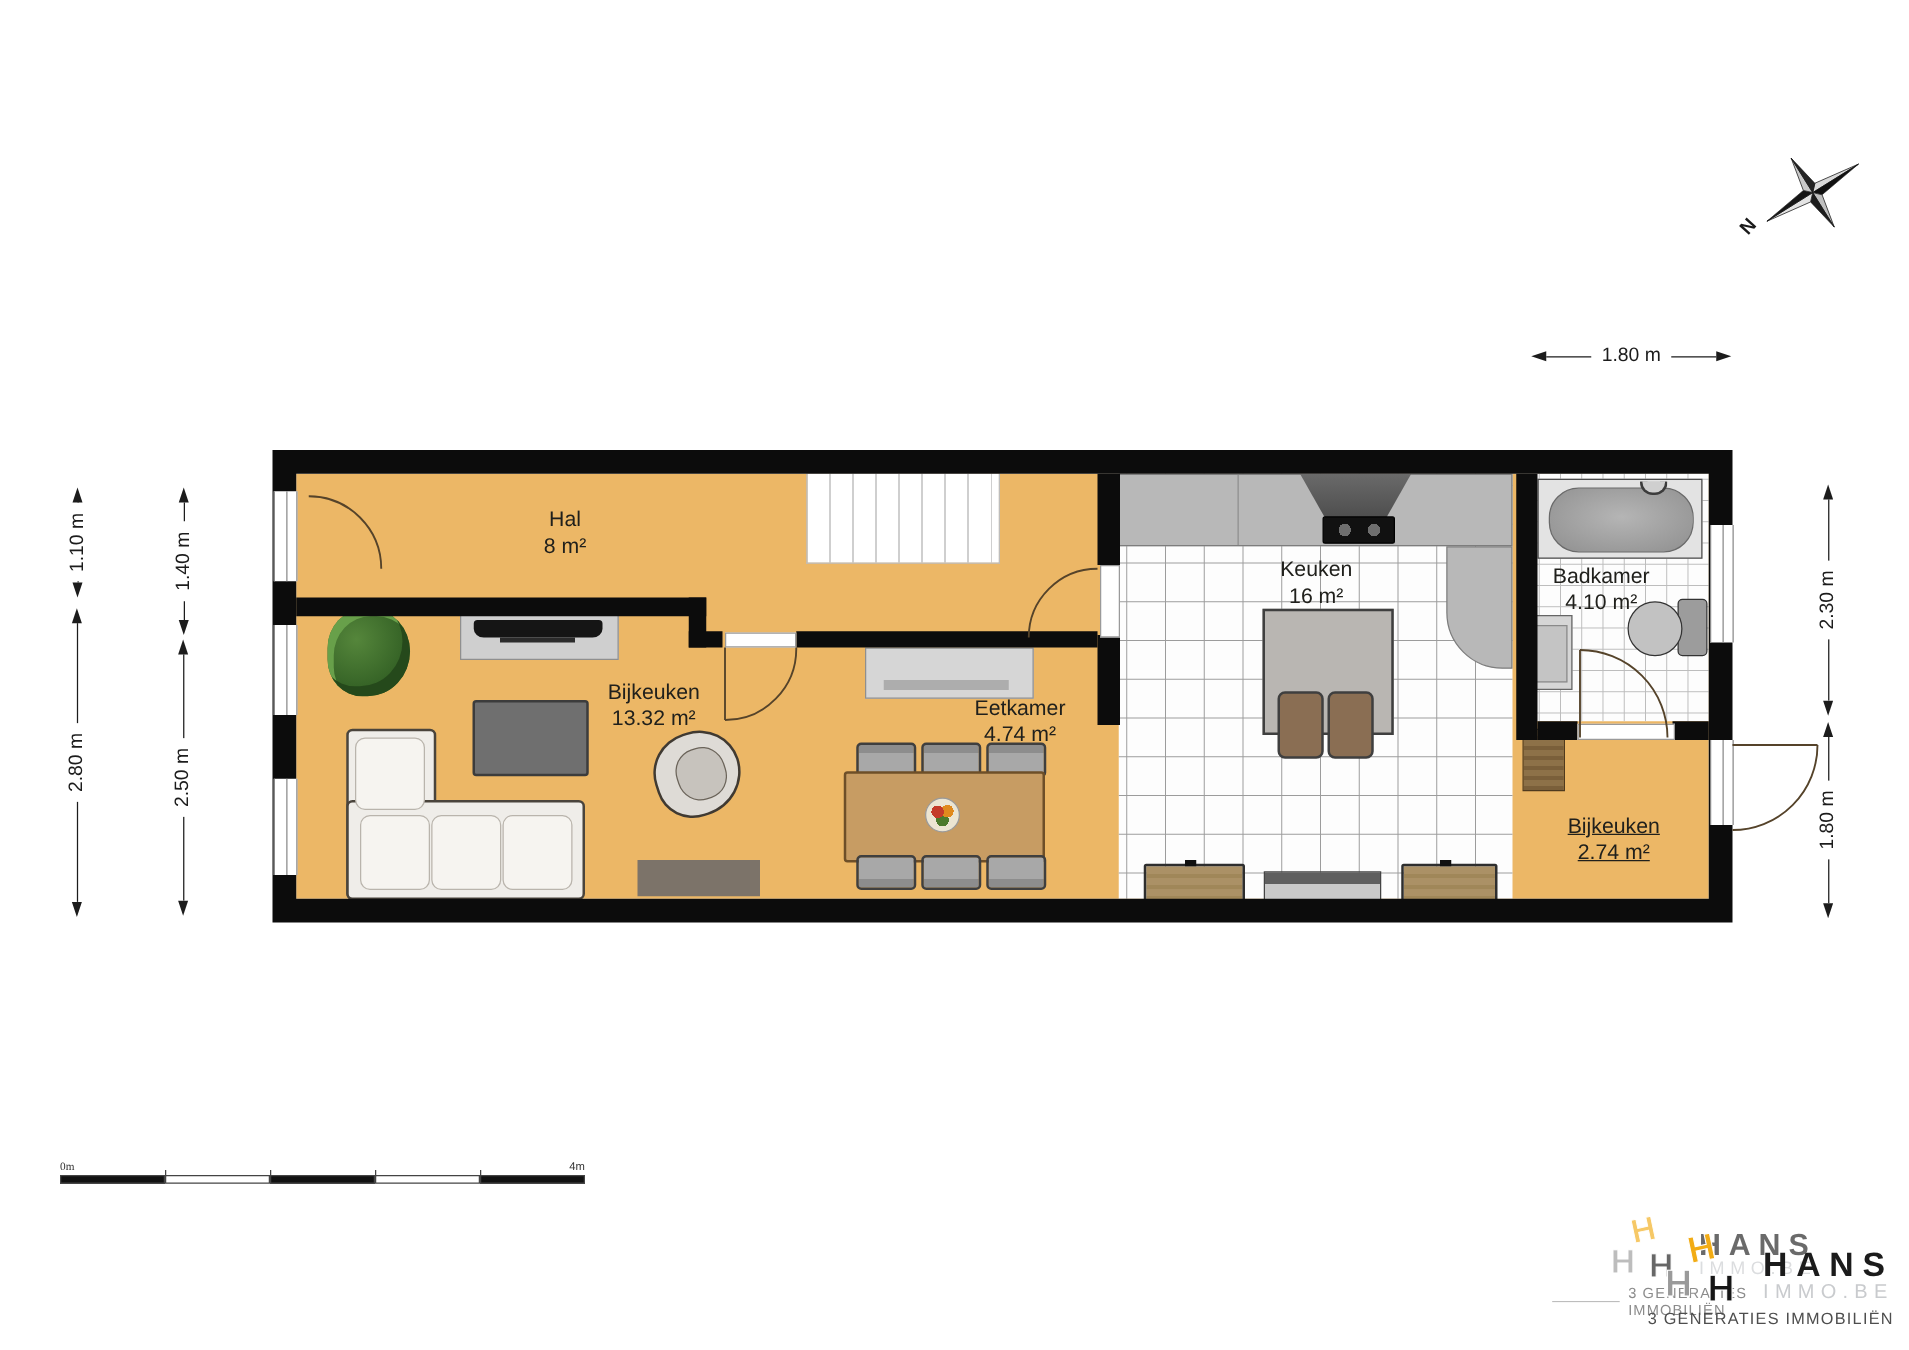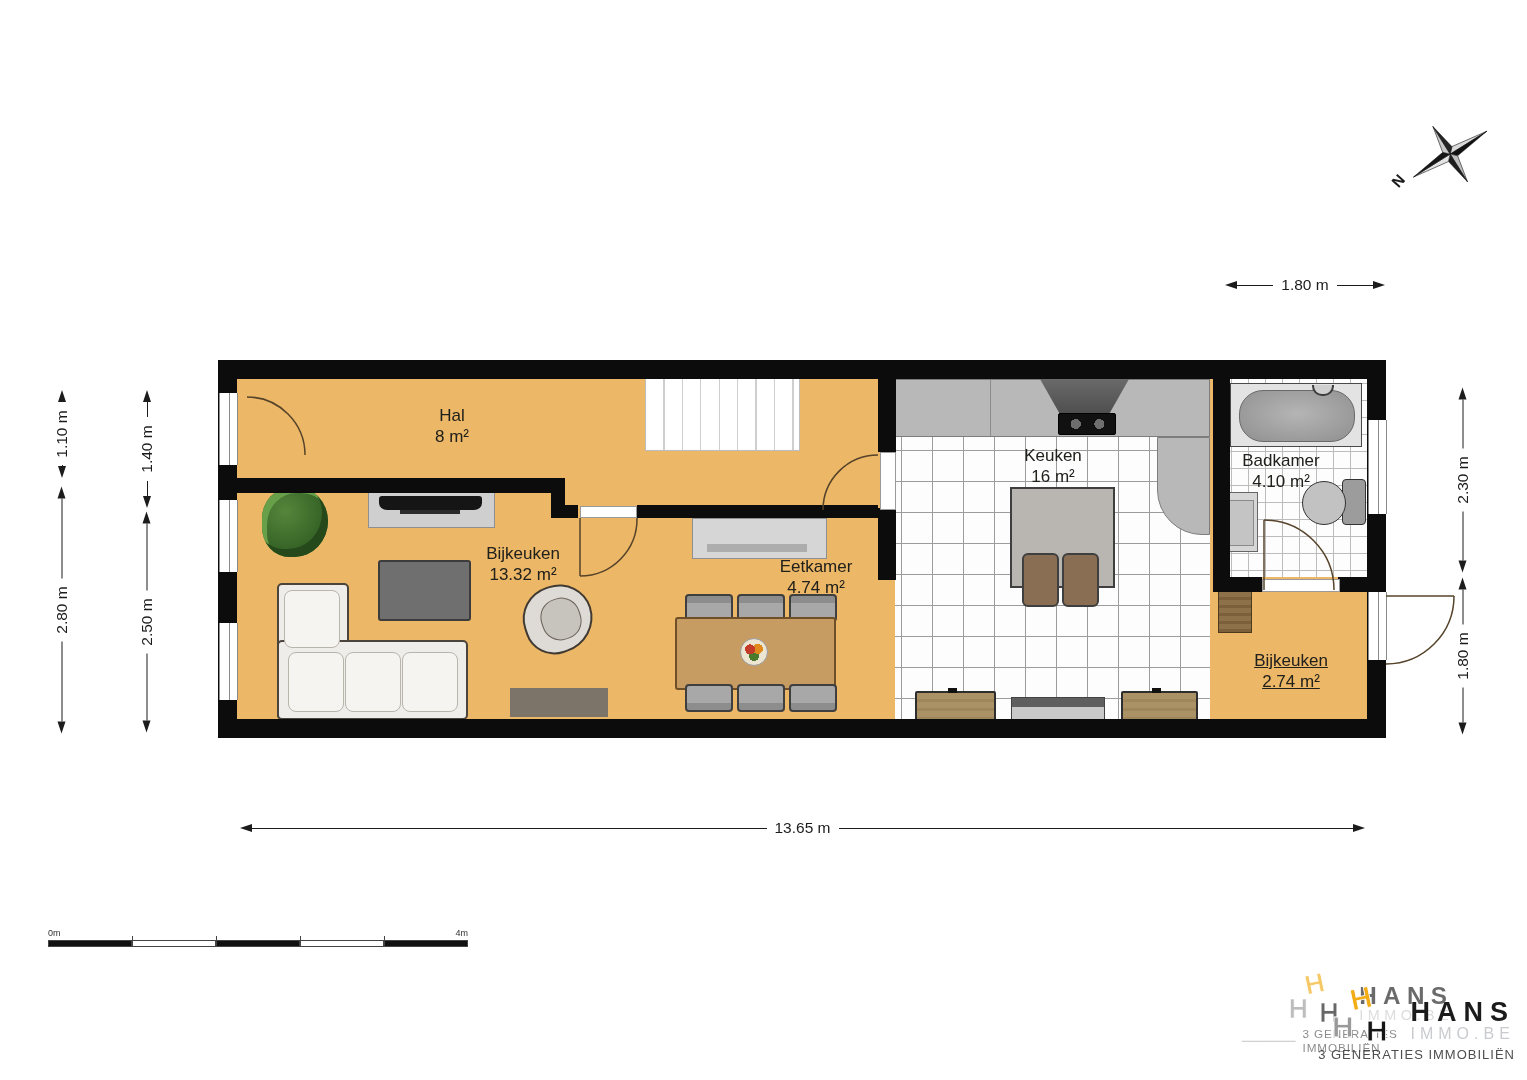--- a/index.html
+++ b/index.html
@@ -209,27 +209,20 @@
     </div>
   </div>
 
   <div class="dim" style="left:1225px;top:274px;width:160px;">
     <div class="ah-l"></div>
       <div class="ln"></div>
     <span class="lbl">1.80 m</span>
     <div class="ln"></div>
       <div class="ah-r"></div>
   </div>
-  <div class="dim" style="left:240px;top:817px;width:1125px;">
-    <div class="ah-l"></div>
-      <div class="ln"></div>
-    <span class="lbl">13.65 m</span>
-    <div class="ln"></div>
-      <div class="ah-r"></div>
-  </div>
   <div class="dim vdim" style="left:18px;top:423px;width:88px;">
     <div class="ah-l"></div>
       <div class="ln"></div>
     <span class="lbl">1.10 m</span>
     <div class="ln"></div>
       <div class="ah-r"></div>
   </div>
   <div class="dim vdim" style="left:-62px;top:599px;width:247px;">
     <div class="ah-l"></div>
       <div class="ln"></div>
@@ -269,21 +262,21 @@
   <div class="abs" style="left:48px;top:940px;width:420px;height:7px;">
     <div class="seg" style="left:0;width:84px;background:#111;"></div>
     <div class="seg" style="left:84px;width:84px;background:#fff;"></div>
     <div class="seg" style="left:168px;width:84px;background:#111;"></div>
     <div class="seg" style="left:252px;width:84px;background:#fff;"></div>
     <div class="seg" style="left:336px;width:84px;background:#111;"></div>
     <div class="tick" style="left:84px;"></div>
       <div class="tick" style="left:168px;"></div>
     <div class="tick" style="left:252px;"></div>
       <div class="tick" style="left:336px;"></div>
-    <span class="scale-lbl" style="left:0;top:-12px;">0m</span>
+    <span class="scale-lbl" style="left:0;top:-12px;font-family:Liberation Serif, serif;">0m</span>
     <span class="scale-lbl" style="right:0;top:-12px;">4m</span>
   </div>
 
   <svg class="abs" style="left:1385px;top:100px;" width="115" height="112" viewBox="-18 -4 120 112">
     <polygon points="88.2,26.2 51.8,42.2 50,50" fill="#d9d9d9" stroke="#2a2a2a" stroke-width="0.7"></polygon>
     <polygon points="88.2,26.2 57.8,51.8 50,50" fill="#111" stroke="#111" stroke-width="0.5"></polygon>
     <polygon points="68.0,78.8 57.8,51.8 50,50" fill="#bfbfbf" stroke="#2a2a2a" stroke-width="0.7"></polygon>
     <polygon points="68.0,78.8 48.2,57.8 50,50" fill="#1d1d1d" stroke="#111" stroke-width="0.5"></polygon>
     <polygon points="11.8,73.9 48.2,57.8 50,50" fill="#e4e4e4" stroke="#2a2a2a" stroke-width="0.7"></polygon>
     <polygon points="11.8,73.9 42.2,48.2 50,50" fill="#161616" stroke="#111" stroke-width="0.5"></polygon>

